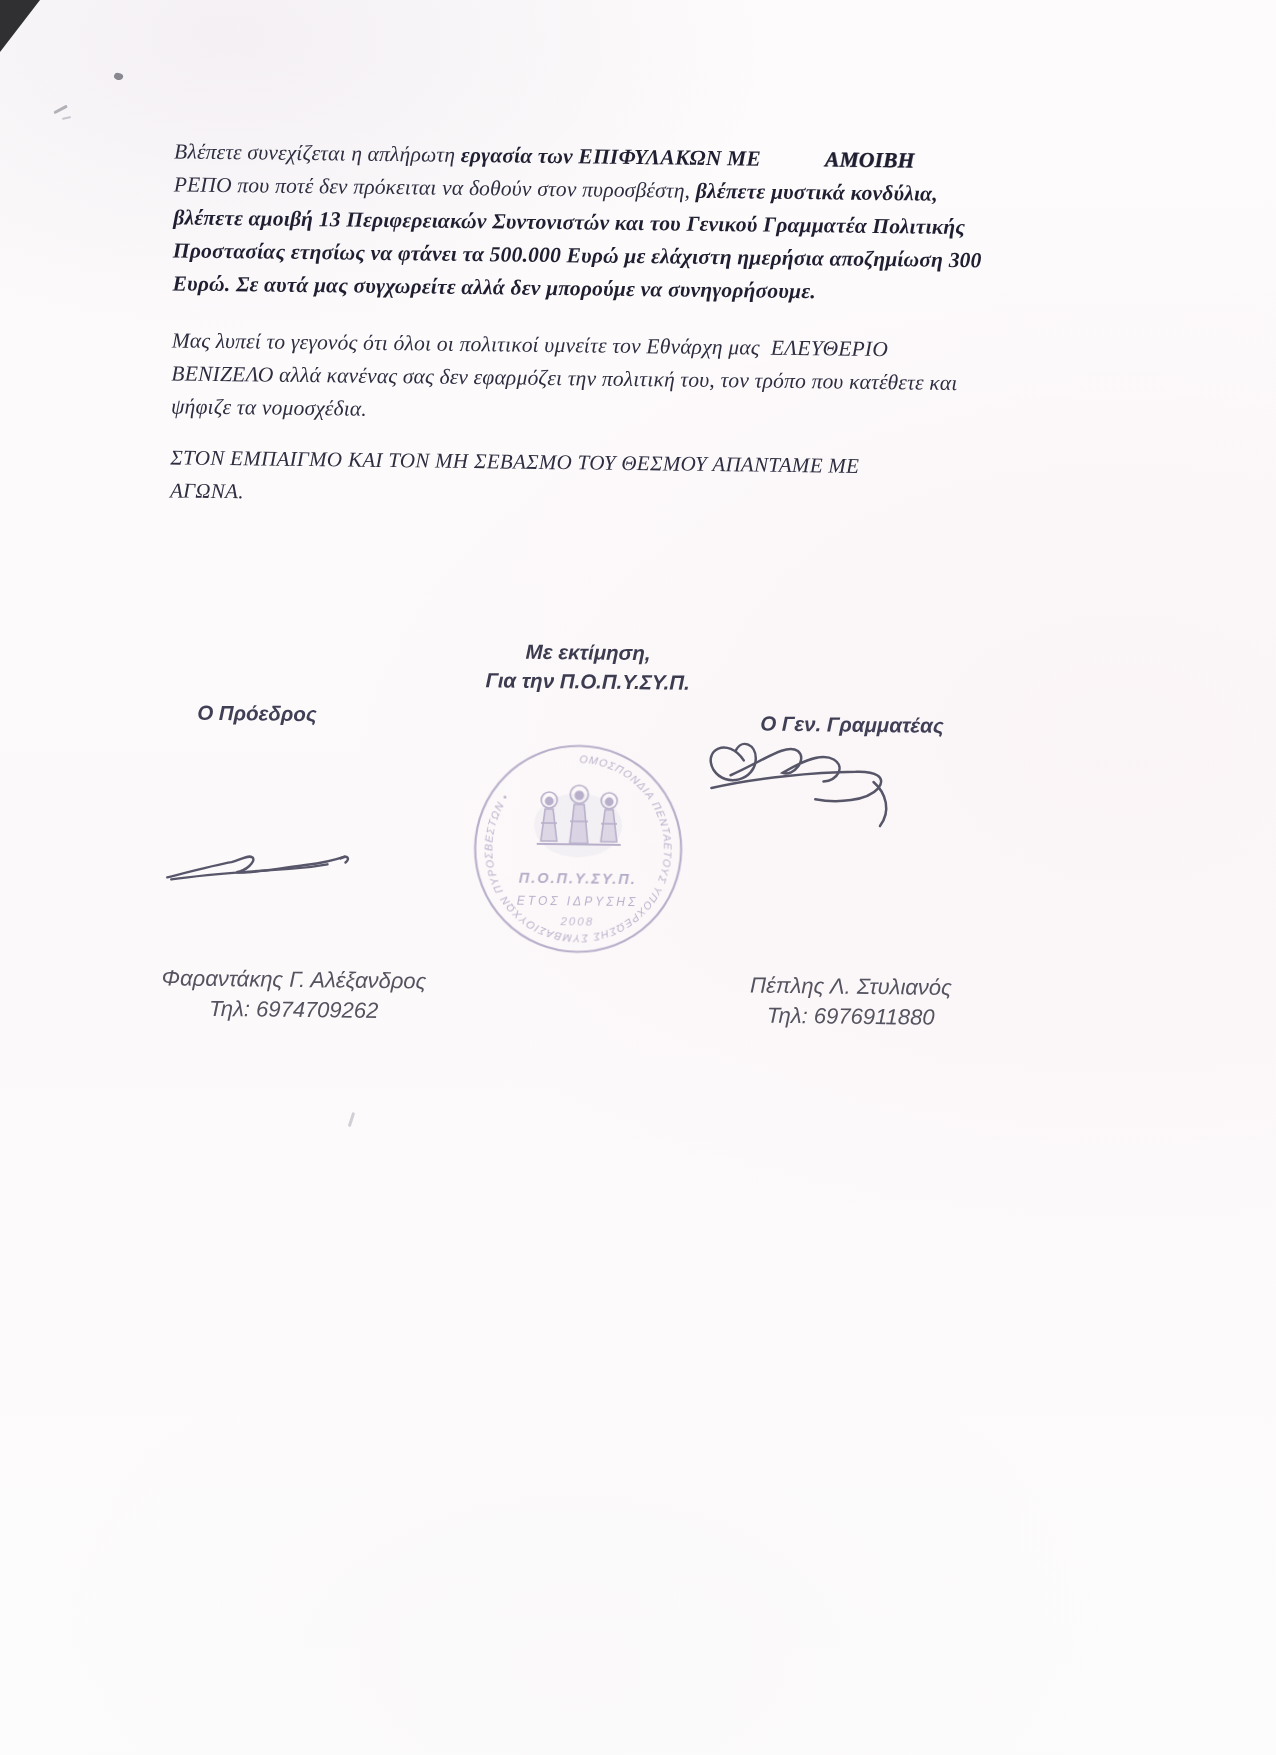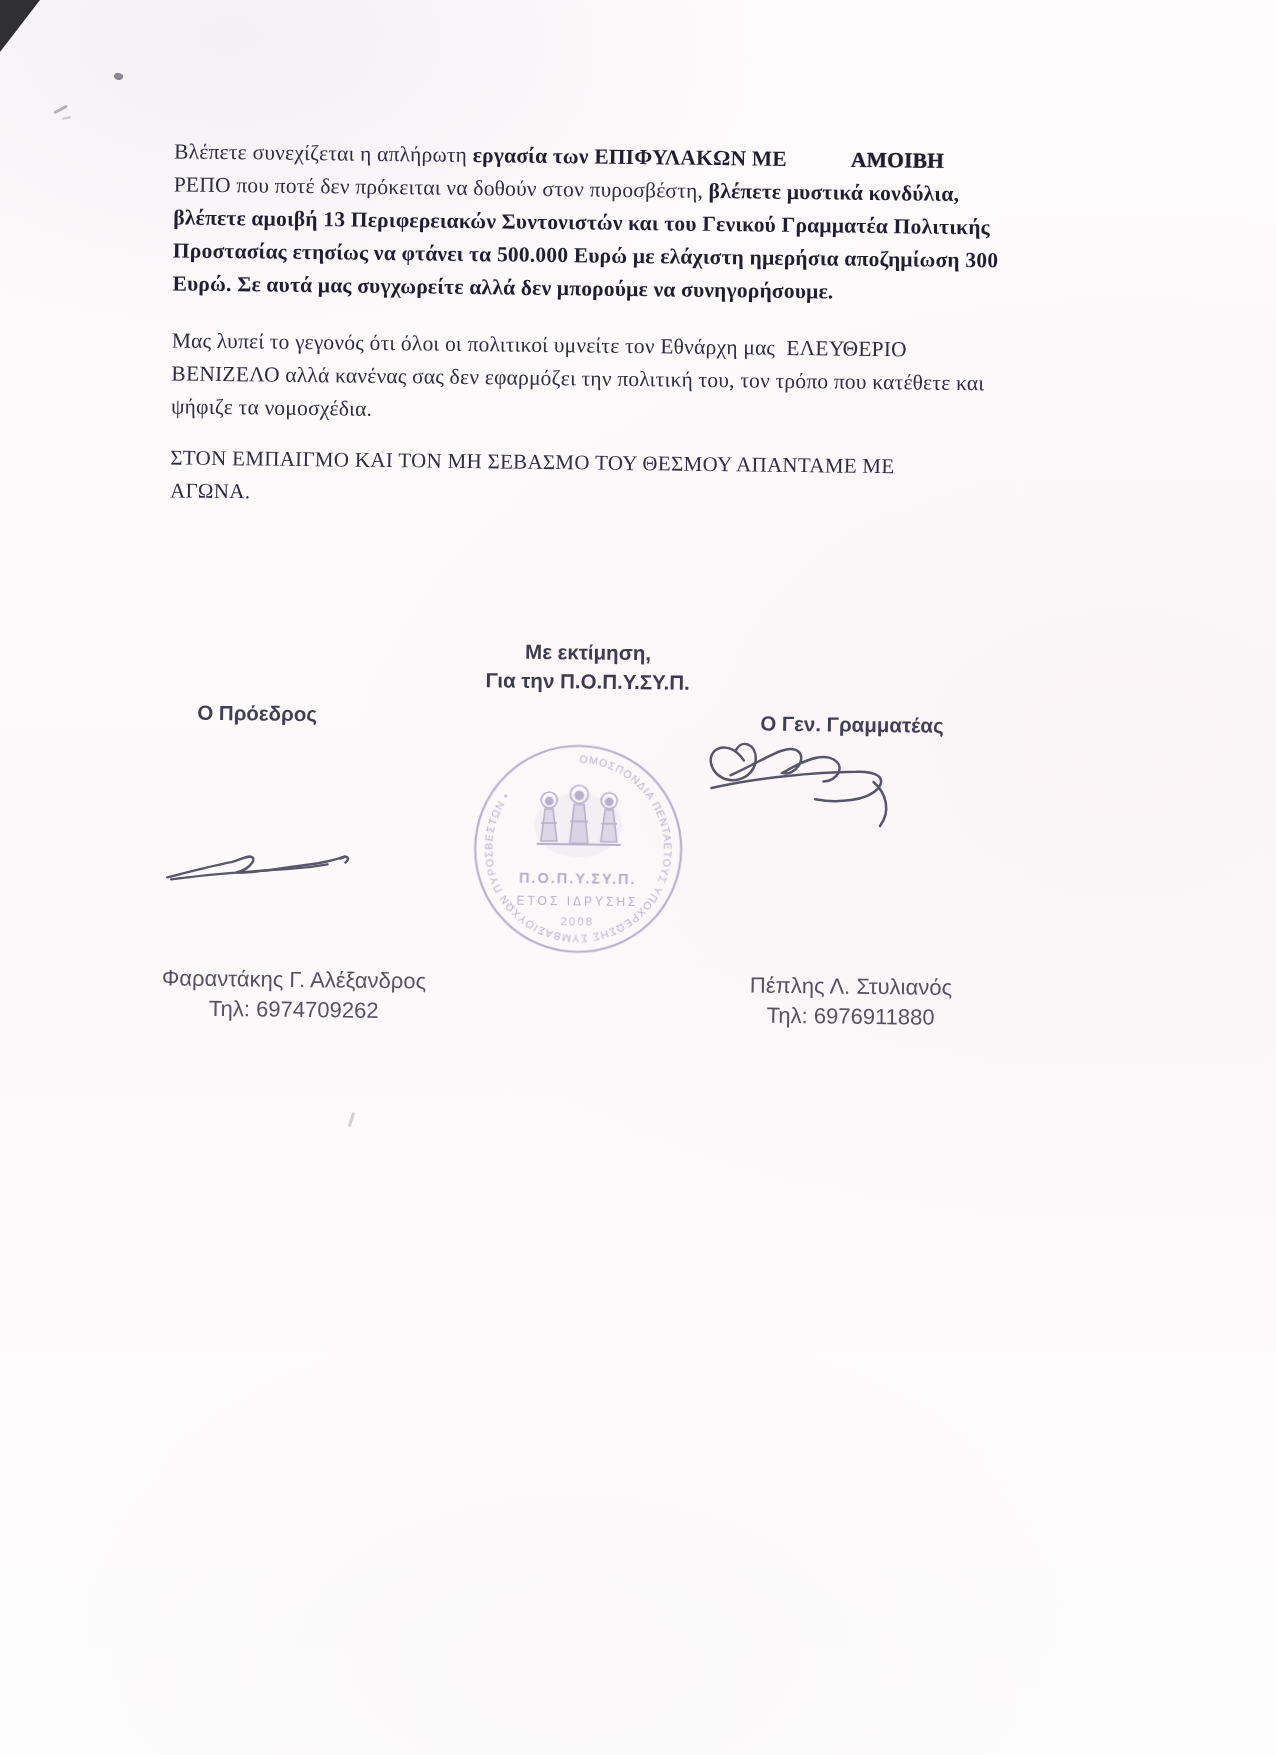--- a/index.html
+++ b/index.html
@@ -7,20 +7,21 @@
     position:relative;
     width:1276px;height:1755px;
     margin:0 auto;
     overflow:hidden;
     background:
       radial-gradient(900px 520px at 18% 2%, rgba(208,198,214,0.20), transparent 60%),
       radial-gradient(1100px 760px at 88% 42%, rgba(236,214,220,0.14), transparent 70%),
       radial-gradient(800px 500px at 45% 95%, rgba(230,224,228,0.10), transparent 70%),
       linear-gradient(180deg,#fdfbfc 0%,#fcf9fa 55%,#fdfcfc 100%);
     font-family:"Liberation Serif","DejaVu Serif",serif;
+    font-style:italic;
   }
   .content{
     position:absolute;left:0;top:0;width:1276px;height:1755px;
     transform:rotate(0.7deg);
     transform-origin:60px 0;
   }
   .para{position:absolute;left:176px;color:#2e2e40;}
   .line{white-space:nowrap;line-height:33px;font-size:21.5px;letter-spacing:0.2px;}
   .reg{font-weight:400;color:#2e2e40;}
   .bold{font-weight:700;color:#1f1f31;}

